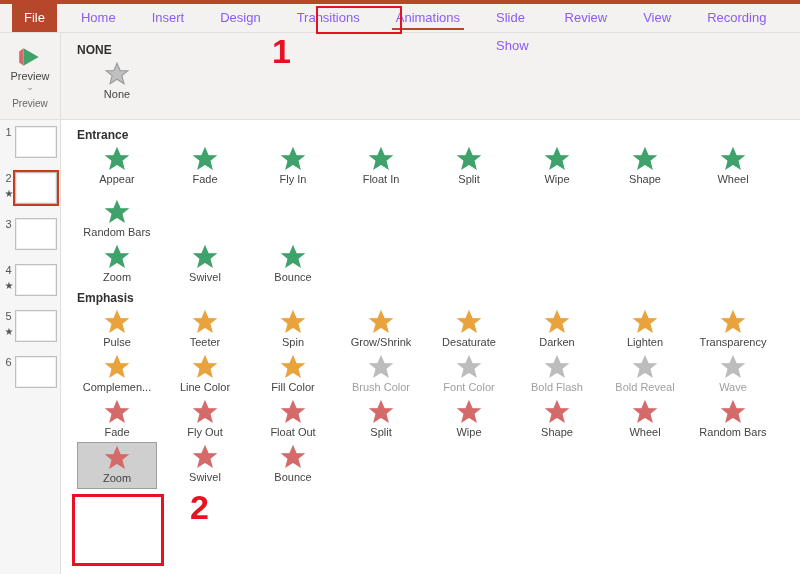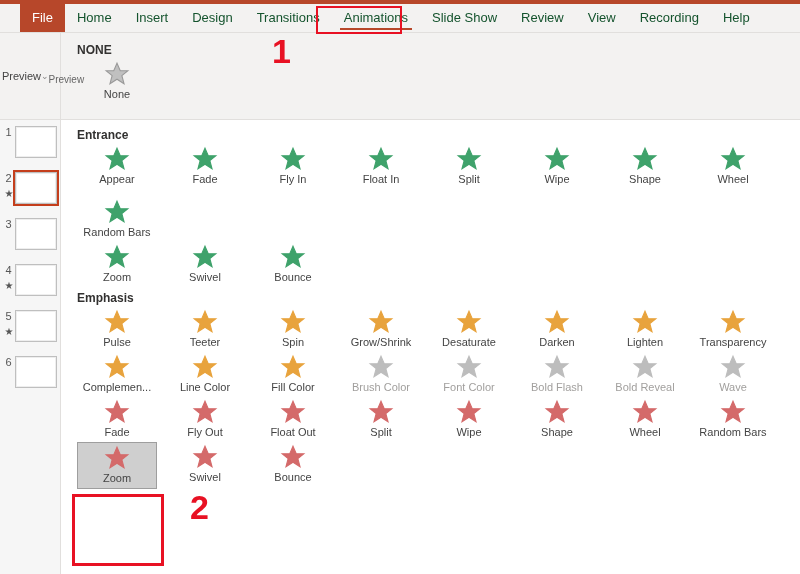--- a/index.html
+++ b/index.html
@@ -1,24 +1,24 @@
 <!DOCTYPE html>
 <html><head>
 <meta charset="utf-8">
 <style>
 html,body{margin:0;padding:0;font-family:"Segoe UI",Arial,sans-serif;font-size:12px;color:#444;background:#fff;width:800px;height:574px;overflow:hidden}
 .titlebar{height:4px;background:#b7472a}
-.tabs{display:flex;align-items:center;height:28px;background:#f3f2f1;border-bottom:1px solid #e1dfdd;padding:0 20px;gap:0}
-.tab{padding:0 12px;height:28px;line-height:28px;font-size:13px;color:#14532d;cursor:pointer;position:relative}
+.tabs{display:flex;align-items:center;height:28px;background:#f3f2f1;border-bottom:1px solid #e1dfdd;padding:0 12px;gap:12px}
+.tab{padding:0 12px;height:28px;line-height:28px;font-size:13px;color:#8b5cf6;cursor:pointer;position:relative}
 .tab.file{background:#b7472a;color:#fff}
 .tab.active{font-weight:400}
 .tab.active::after{content:"";position:absolute;left:8px;right:8px;bottom:2px;height:2px;background:#b7472a}
 .annot-tab-box{position:absolute;border:2px solid #e81123;pointer-events:none}
 .ribbon-row{display:flex;height:86px;background:#f3f2f1;border-bottom:1px solid #e1dfdd}
-.preview-group{width:60px;display:flex;flex-direction:row;align-items:center;justify-content:center;border-right:1px solid #e1dfdd}
+.preview-group{width:60px;display:flex;flex-direction:column;align-items:center;justify-content:center;border-right:1px solid #e1dfdd}
 .preview-icon{width:26px;height:26px;display:flex;align-items:center;justify-content:center}
 .group-label{font-size:10px;color:#666;margin-top:6px}
 .none-group{padding:6px 0 0 16px}
 .sec-title{font-weight:700;font-size:12px;color:#323130;margin:4px 0 2px}
 .gallery-item{width:80px;text-align:center;padding:2px 0 4px}
 .gallery-item .cap{font-size:11px;color:#444;margin-top:1px;white-space:nowrap;overflow:hidden;text-overflow:ellipsis}
 .gallery-item.disabled .cap{color:#a19f9d}
 .gallery-item.sel{background:#cfcfcf;border:1px solid #9e9e9e;width:78px}
 .body{display:flex;height:calc(574px - 4px - 28px - 86px)}
 .thumbs{width:60px;background:#f6f6f6;border-right:1px solid #e1dfdd;padding-top:6px;display:flex;flex-direction:column;align-items:center;gap:14px;overflow:hidden}

